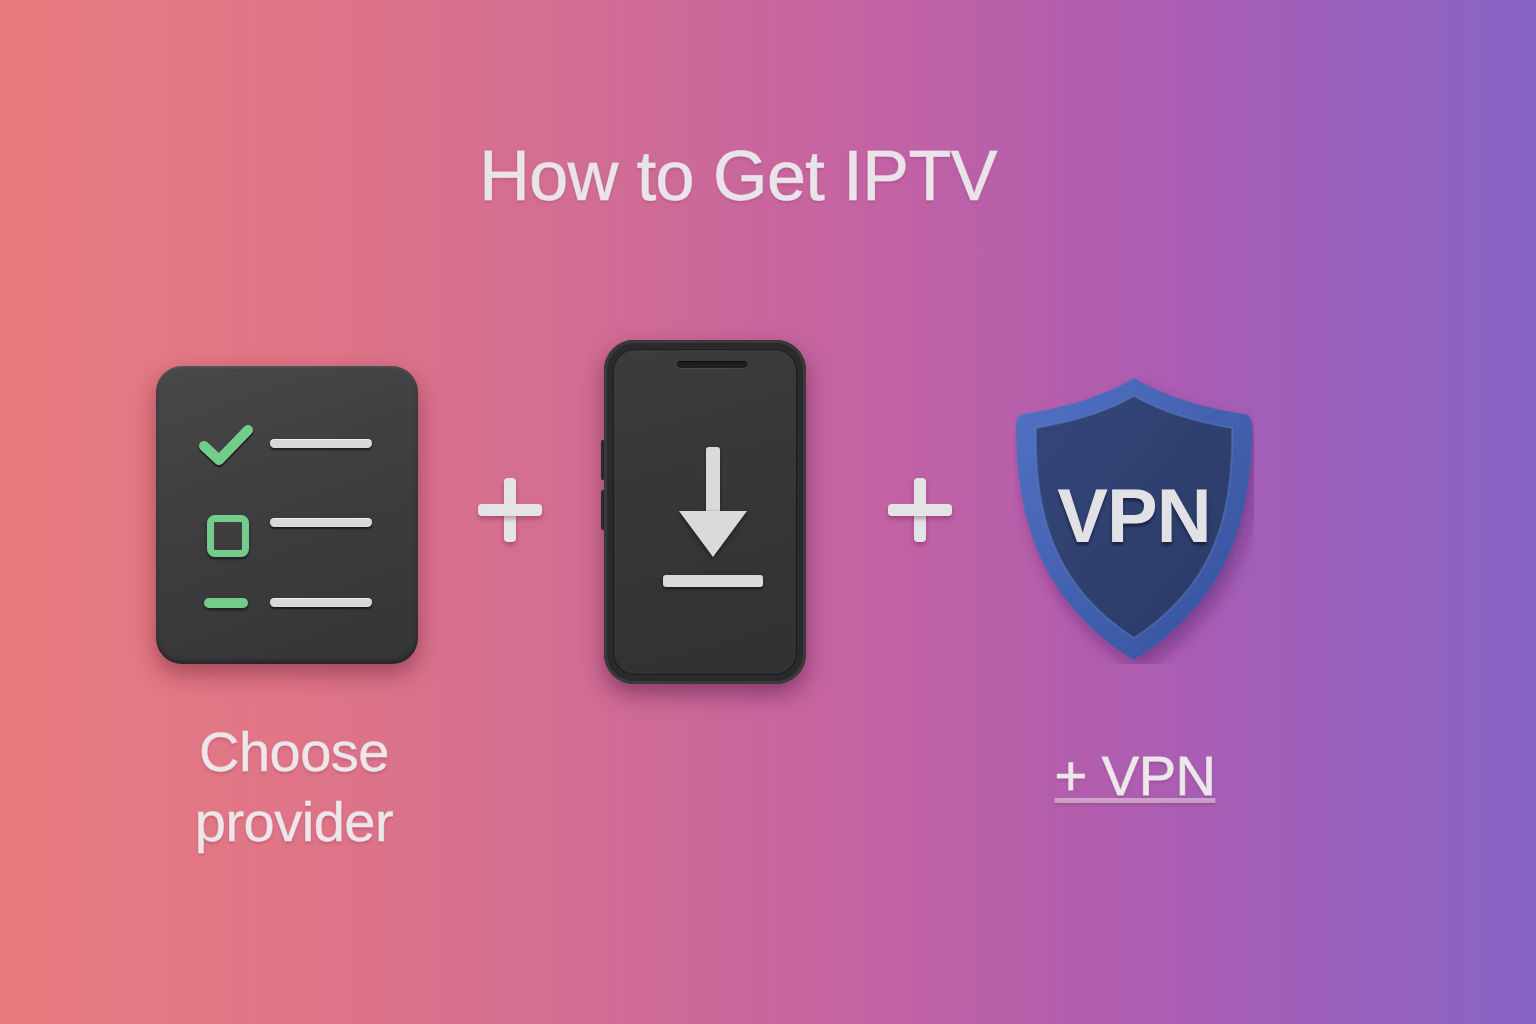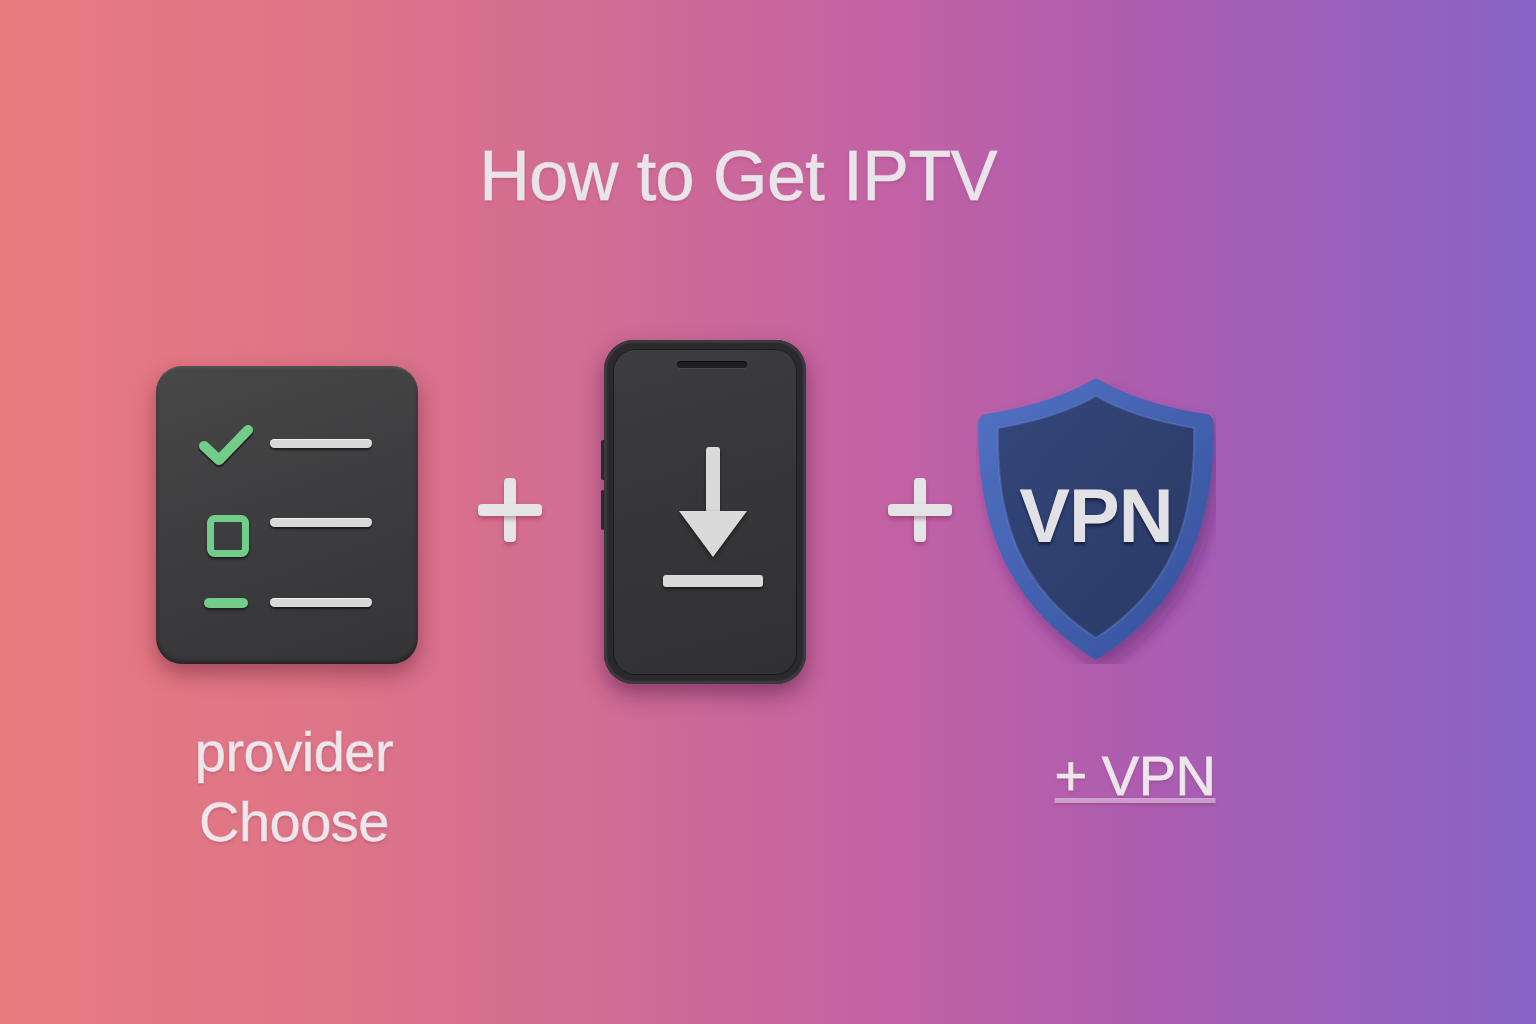--- a/index.html
+++ b/index.html
@@ -123,21 +123,21 @@
       position: absolute;
       left: 50px; top: 226px;
       width: 100px; height: 12px;
       border-radius: 3px;
       background: #DADADA;
       box-shadow: 0 2px 3px rgba(0,0,0,0.5);
     }
 
     
     .shield {
-      left: 976px; top: 374px;
+      left: 1014px; top: 374px;
       width: 240px; height: 290px;
     }
     .shield svg { position: absolute; left: 0; top: 0; }
     .vpn-text {
       position: absolute;
       left: 0; right: 0;
       top: 98px;
       text-align: center;
       font-size: 76px;
       font-weight: 700;
@@ -208,22 +208,22 @@
         <feDropShadow dx="6" dy="10" stdDeviation="8" flood-color="#4A1760" flood-opacity="0.45"></feDropShadow>
       </filter>
     </defs>
     <path filter="url(#sh)" d="M120 4 C 90 22, 50 34, 10 40 C 4 41, 2 46, 2 52 C 2 150, 30 230, 120 286 C 210 230, 238 150, 238 52 C 238 46, 236 41, 230 40 C 190 34, 150 22, 120 4 Z" fill="url(#rim)"></path>
     <path d="M120 22 C 94 37, 58 48, 22 54 C 20 150, 46 216, 120 264 C 194 216, 220 150, 218 54 C 182 48, 146 37, 120 22 Z" fill="url(#inner)" stroke="#6E8CD8" stroke-opacity="0.35" stroke-width="2"></path>
   </svg>
   <div class="vpn-text">VPN</div>
 </div>
 
 <div class="caption" style="left:144px;top:717px;width:300px;">
+  <span>Choose</span>
   <span>provider</span>
-  <span>Choose</span>
 </div>
 
 <div class="caption" style="left:560px;top:715px;width:300px;">
 </div>
 
 <div class="caption" style="left:1000px;top:741px;width:270px;text-decoration:underline;">
   <span>+ VPN</span>
 </div>
 
 </body></html>

